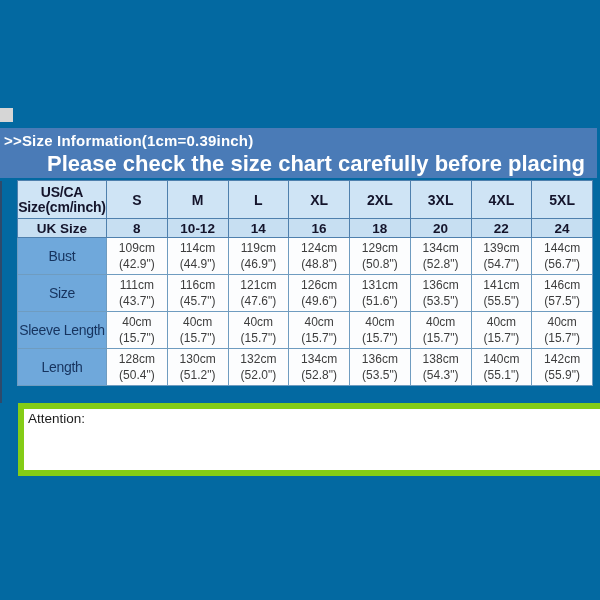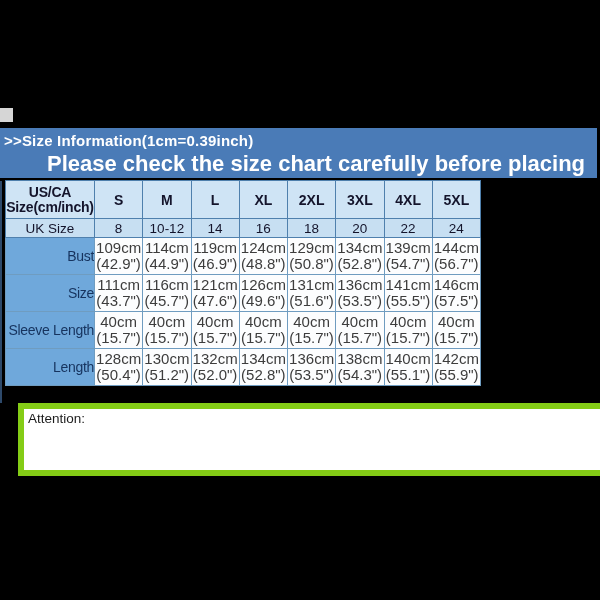--- a/index.html
+++ b/index.html
@@ -1,33 +1,33 @@
 <!DOCTYPE html>
 <html><head>
 <meta charset="utf-8">
 <style>
   * { margin:0; padding:0; box-sizing:border-box; }
   body { background:#ffffff; font-family:"Liberation Sans", sans-serif; }
-  .page { position:relative; width:600px; height:600px; background:#000000; overflow:hidden;padding-left:12px; }
+  .page { position:relative; width:600px; height:600px; background:#0369a1; overflow:hidden;padding-left:12px; }
 
   .corner-notch { position:absolute; left:0; top:108px; width:13px; height:14px; background:#d6d6d6; }
 
   .banner { position:absolute; left:0; top:128px; width:597px; height:50px; background:#4a7bb7; color:#ffffff; padding:2px 0 0 4px; }
   .banner-line1 { font-size:15px; font-weight:bold; line-height:21px; letter-spacing:.2px; }
   .banner-line2 { font-size:22px; font-weight:bold; line-height:25px;margin-left:43px; }
 
   .left-strip { position:absolute; left:0; top:181px; width:2px; height:222px; background:#2e4a6b; }
 
-  table.size { position:absolute; left:5px; top:180px; width:476px; border-collapse:collapse; table-layout:fixed; }
+  table.size { position:absolute; left:17px; top:180px; width:576px; border-collapse:collapse; table-layout:fixed; }
   table.size td { border:1px solid #6f9cc0; text-align:center; vertical-align:middle; padding:0; overflow:hidden; }
   tr.head td { background:#cfe4f5; font-weight:bold; font-size:14px; color:#14142b; height:38px; border-color:#4f80ad; }
   td.corner { font-size:12.5px; line-height:15px; letter-spacing:-.2px; }
-  tr.sub td { background:#c7dff2; font-weight:normal; font-size:13.5px; color:#14142b; height:19px; border-color:#4f80ad; }
-  tr.meas td.lbl { background:#6fa8db; color:#16335e; font-size:14px; letter-spacing:-.3px; height:37px;text-align:right; }
-  tr.meas td.val { background:#fcfdfe; color:#3d3d3d; font-size:15px; line-height:16px; }
+  tr.sub td { background:#c7dff2; font-weight:bold; font-size:13.5px; color:#14142b; height:19px; border-color:#4f80ad; }
+  tr.meas td.lbl { background:#6fa8db; color:#16335e; font-size:14px; letter-spacing:-.3px; height:37px; }
+  tr.meas td.val { background:#fcfdfe; color:#3d3d3d; font-size:12px; line-height:16px; }
 
   .attention { position:absolute; left:18px; top:403px; width:595px; height:73px; border:6px solid #84cc16; background:#ffffff; color:#1c1c1c; font-size:13.5px; line-height:17px; padding:1px 0 0 4px; }
 </style>
 </head>
 <body>
 
 <div class="page">
 
   <div class="corner-notch"></div>
 

